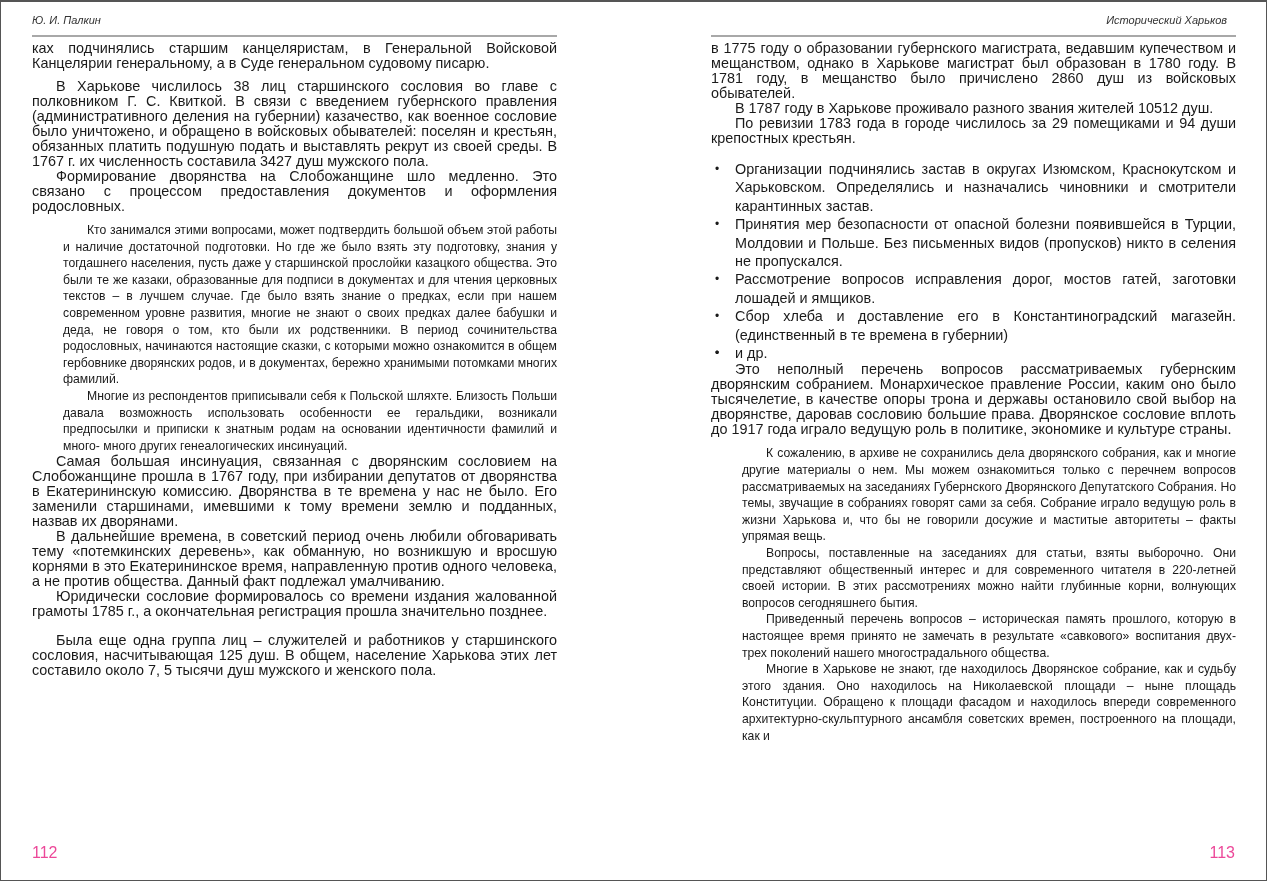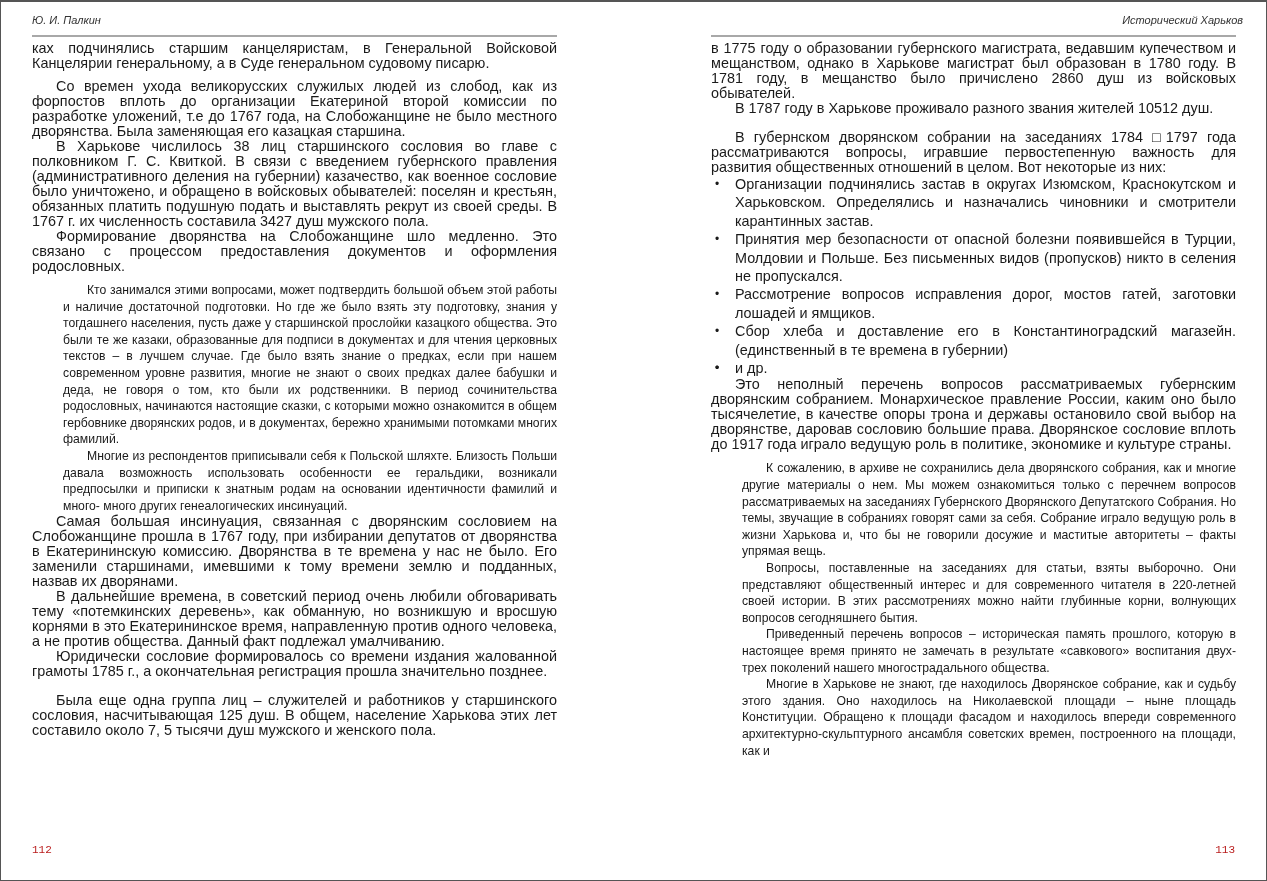--- a/index.html
+++ b/index.html
@@ -18,21 +18,21 @@
       position: absolute; top: 0; height: 619px;
     }
     .page.left { left: 0; width: 633px; }
     .page.right { left: 633px; width: 634px; }
 
     .running-head {
       position: absolute; top: 14px;
       font-size: 11px; font-style: italic; color: #333;
     }
     .page.left .running-head { left: 32px; }
-    .page.right .running-head { right: 24px; text-align: right; }
+    .page.right .running-head { right: 40px; text-align: right; }
 
     .head-rule {
       position: absolute; top: 35px; height: 2px; background: #a8a8a8;
     }
     .page.left .head-rule { left: 32px; width: 525px; }
     .page.right .head-rule { left: 78px; width: 525px; }
 
     .text-block {
       position: absolute; top: 41px;
       width: 525px;
@@ -47,59 +47,58 @@
     .gap-s { height: 8px; }
     .gap-l { height: 14px; }
 
     ul.bullets { list-style: none; font-size: 14.4px; line-height: 18.4px; }
     ul.bullets li { position: relative; padding-left: 24px; text-align: justify; }
     ul.bullets li .bullet-mark {
       position: absolute; left: 4px; top: 0; font-size: 12px;
     }
 
     .folio {
-      position: absolute; top: 844px; font-size: 11px; color: #b91c1c; font-family: Liberation Mono, monospace;
+      position: absolute; top: 844px; font-size: 16px; color: #ec4899;
     }
     .page.left .folio { left: 32px; }
     .page.right .folio { right: 32px; }
   </style>
 </head>
 <body>
 
 <div class="frame"></div>
 
 <div class="page left">
   <div class="running-head">Ю. И. Палкин</div>
   <div class="head-rule"></div>
   <div class="text-block">
     <p class="big">ках подчинялись старшим канцеляристам, в Генеральной Войсковой Канцелярии генеральному, а в Суде генеральном судовому писарю.</p>
     <div class="gap-s"></div>
-    <p class="big indent">Со времен ухода великорусских служилых людей из слобод, как из форпостов вплоть до организации Екатериной второй комиссии по разработке уложений, т.е до 1767 года, на Слобожанщине не было местного дворянства. Была заменяющая его казацкая старшина.</p>
     <p class="big indent">В Харькове числилось 38 лиц старшинского сословия во главе с полковником Г. С. Квиткой. В связи с введением губернского правления (административного деления на губернии) казачество, как военное сословие было уничтожено, и обращено в войсковых обывателей: поселян и крестьян, обязанных платить подушную подать и выставлять рекрут из своей среды. В 1767 г. их численность составила 3427 душ мужского пола.</p>
     <p class="big indent">Формирование дворянства на Слобожанщине шло медленно. Это связано с процессом предоставления документов и оформления родословных.</p>
     <div class="gap-s"></div>
     <p class="small indent">Кто занимался этими вопросами, может подтвердить большой объем этой работы и наличие достаточной подготовки. Но где же было взять эту подготовку, знания у тогдашнего населения, пусть даже у старшинской прослойки казацкого общества. Это были те же казаки, образованные для подписи в документах и для чтения церковных текстов – в лучшем случае. Где было взять знание о предках, если при нашем современном уровне развития, многие не знают о своих предках далее бабушки и деда, не говоря о том, кто были их родственники. В период сочинительства родословных, начинаются настоящие сказки, с которыми можно ознакомится в общем гербовнике дворянских родов, и в документах, бережно хранимыми потомками многих фамилий.</p>
     <p class="small indent">Многие из респондентов приписывали себя к Польской шляхте. Близость Польши давала возможность использовать особенности ее геральдики, возникали предпосылки и приписки к знатным родам на основании идентичности фамилий и много- много других генеалогических инсинуаций.</p>
     <p class="big indent">Самая большая инсинуация, связанная с дворянским сословием на Слобожанщине прошла в 1767 году, при избирании депутатов от дворянства в Екатерининскую комиссию. Дворянства в те времена у нас не было. Его заменили старшинами, имевшими к тому времени землю и подданных, назвав их дворянами.</p>
     <p class="big indent">В дальнейшие времена, в советский период очень любили обговаривать тему «потемкинских деревень», как обманную, но возникшую и вросшую корнями в это Екатерининское время, направленную против одного человека, а не против общества. Данный факт подлежал умалчиванию.</p>
     <p class="big indent">Юридически сословие формировалось со времени издания жалованной грамоты 1785 г., а окончательная регистрация прошла значительно позднее.</p>
     <div class="gap-l"></div>
     <p class="big indent">Была еще одна группа лиц – служителей и работников у старшинского сословия, насчитывающая 125 душ. В общем, население Харькова этих лет составило около 7, 5 тысячи душ мужского и женского пола.</p>
   </div>
   <div class="folio">112</div>
 </div>
 
 <div class="page right">
   <div class="running-head">Исторический Харьков</div>
   <div class="head-rule"></div>
   <div class="text-block">
     <p class="big">в 1775 году о образовании губернского магистрата, ведавшим купечеством и мещанством, однако в Харькове магистрат был образован в 1780 году. В 1781 году, в мещанство было причислено 2860 душ из войсковых обывателей.</p>
     <p class="big indent">В 1787 году в Харькове проживало разного звания жителей 10512 душ.</p>
+    <p class="big indent">По ревизии 1783 года в городе числилось за 29 помещиками и 94 души крепостных крестьян.</p>
     <div class="gap-l"></div>
-    <p class="big indent">В губернском дворянском собрании на заседаниях 1784 □1797 года рассматриваются вопросы, игравшие первостепенную важность для развития общественных отношений в целом. Вот некоторые из них:</p>
     <ul class="bullets">
       <li><span class="bullet-mark">•</span><span>Организации подчинялись застав в округах Изюмском, Краснокутском и Харьковском. Определялись и назначались чиновники и смотрители карантинных застав.</span></li>
       <li><span class="bullet-mark">•</span><span>Принятия мер безопасности от опасной болезни появившейся в Турции, Молдовии и Польше. Без письменных видов (пропусков) никто в селения не пропускался.</span></li>
       <li><span class="bullet-mark">•</span><span>Рассмотрение вопросов исправления дорог, мостов гатей, заготовки лошадей и ямщиков.</span></li>
       <li><span class="bullet-mark">•</span><span>Сбор хлеба и доставление его в Константиноградский магазейн. (единственный в те времена в губернии)</span></li>
       <li><span class="bullet-mark">•</span></li>
       <li><span class="bullet-mark">•</span><span>и др.</span></li>
     </ul>
     <p class="big indent">Это неполный перечень вопросов рассматриваемых губернским дворянским собранием. Монархическое правление России, каким оно было тысячелетие, в качестве опоры трона и державы остановило свой выбор на дворянстве, даровав сословию большие права. Дворянское сословие вплоть до 1917 года играло ведущую роль в политике, экономике и культуре страны.</p>
     <div class="gap-s"></div>

